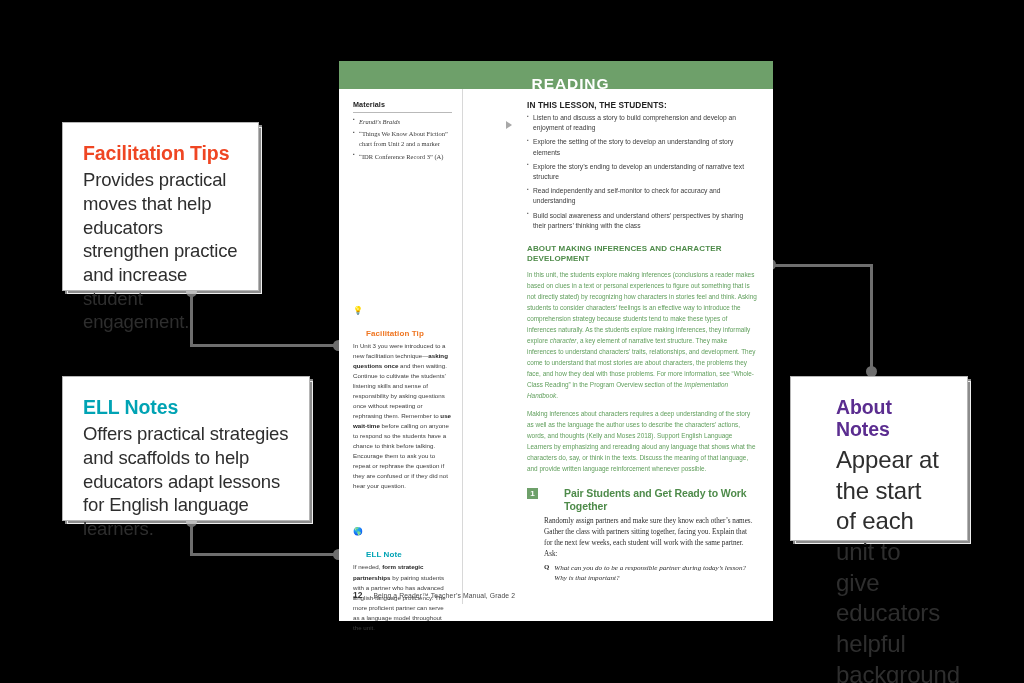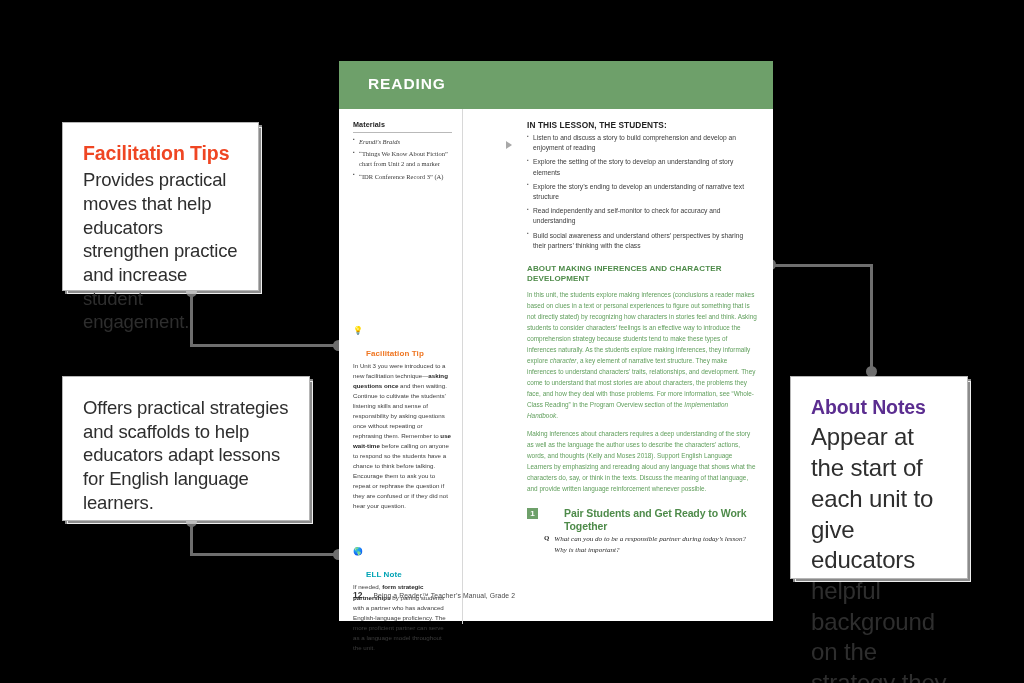--- a/index.html
+++ b/index.html
@@ -31,32 +31,33 @@
   .callout p{
     margin:0;font-size:18.5px;line-height:1.28;color:#2e2e2e;
     letter-spacing:-0.15px;
   }
   .callout .inner{padding:19px 20px 16px 20px;}
 
   #callout-facilitation{left:62px;top:122px;width:197px;height:169px;}
   #callout-facilitation h2{color:#ef4623;}
   #callout-ell{left:62px;top:376px;width:248px;height:145px;}
   #callout-ell h2{color:#00a3b4;}
-  #callout-about{left:790px;top:376px;width:178px;height:203px;}
+  #callout-about{left:790px;top:376px;width:178px;height:165px;padding-left:25px;}
   #callout-about h2{color:#5b2d90;}
   #callout-about p{font-size:24px;}
 
   
   .page{
     position:absolute;left:339px;top:61px;width:434px;height:560px;
     background:#ffffff;box-shadow:0 0 0 0 #fff;
   }
   .page-header{
-    background:#6ea06a;color:#ffffff;padding:14px 0 12px 29px;height:48px;
+    background:#6ea06a;color:#ffffff;padding:14px 0 12px 29px;height:28px;
     box-sizing:border-box;
+    text-align:center;
   }
   .page-header .h1{font-size:15.5px;font-weight:bold;letter-spacing:0.9px;line-height:1.1;}
   .page-header .h2{font-size:12.5px;letter-spacing:0.25px;margin-top:2px;color:#eef4ed;}
 
   .page-body{display:flex;height:calc(100% - 45px);box-sizing:border-box;gap:48px;}
   .col-left{
     width:124px;flex:0 0 124px;padding:11px 10px 0 14px;box-sizing:border-box;
     border-right:1px solid #d8d8d8;position:relative;
   }
   .col-right{flex:1;padding:11px 16px 0 16px;box-sizing:border-box;position:relative;}
@@ -151,20 +152,21 @@
     <div class="shadowbox"></div>
     <div class="inner">
       <h2>Facilitation Tips</h2>
       <p>Provides practical moves that help educators strengthen practice and increase student engagement.</p>
     </div>
   </div>
 
   <div class="callout" id="callout-ell">
     <div class="shadowbox"></div>
     <div class="inner">
+      <h2>ELL Notes</h2>
       <p>Offers practical strategies and scaffolds to help educators adapt lessons for English language learners.</p>
     </div>
   </div>
 
   <div class="callout" id="callout-about">
     <div class="shadowbox"></div>
     <div class="inner">
       <h2>About Notes</h2>
       <p>Appear at the start of each unit to give educators helpful background on the strategy they are about to teach.</p>
     </div>
@@ -217,20 +219,21 @@
         </ul>
 
         <div class="about-head">ABOUT MAKING INFERENCES AND CHARACTER DEVELOPMENT</div>
         <p class="about-p"><span>In this unit, the students explore making inferences (conclusions a reader makes based on clues in a text or personal experiences to figure out something that is not directly stated) by recognizing how characters in stories feel and think. Asking students to consider characters’ feelings is an effective way to introduce the comprehension strategy because students tend to make these types of inferences naturally. As the students explore making inferences, they informally explore </span><i>character</i><span>, a key element of narrative text structure. They make inferences to understand characters’ traits, relationships, and development. They come to understand that most stories are about characters, the problems they face, and how they deal with those problems. For more information, see “Whole-Class Reading” in the Program Overview section of the </span><i>Implementation Handbook</i><span>.</span></p>
         <p class="about-p">Making inferences about characters requires a deep understanding of the story as well as the language the author uses to describe the characters’ actions, words, and thoughts (Kelly and Moses 2018). Support English Language Learners by emphasizing and rereading aloud any language that shows what the characters do, say, or think in the texts. Discuss the meaning of that language, and provide written language reinforcement whenever possible.</p>
 
         <div class="step">
           <div class="step-num">1</div>
           <div class="step-title">Pair Students and Get Ready to Work Together</div>
         </div>
+        <div class="step-body">Randomly assign partners and make sure they know each other’s names. Gather the class with partners sitting together, facing you. Explain that for the next few weeks, each student will work with the same partner. Ask:</div>
         <div class="qline">
           <span class="q">Q</span>
           <span class="qt">What can you do to be a responsible partner during today’s lesson? Why is that important?</span>
         </div>
       </div>
     </div>
 
     <div class="footer">
       <span class="pg">12</span>
       <span class="ft">Being a Reader™ Teacher’s Manual, Grade 2</span>

